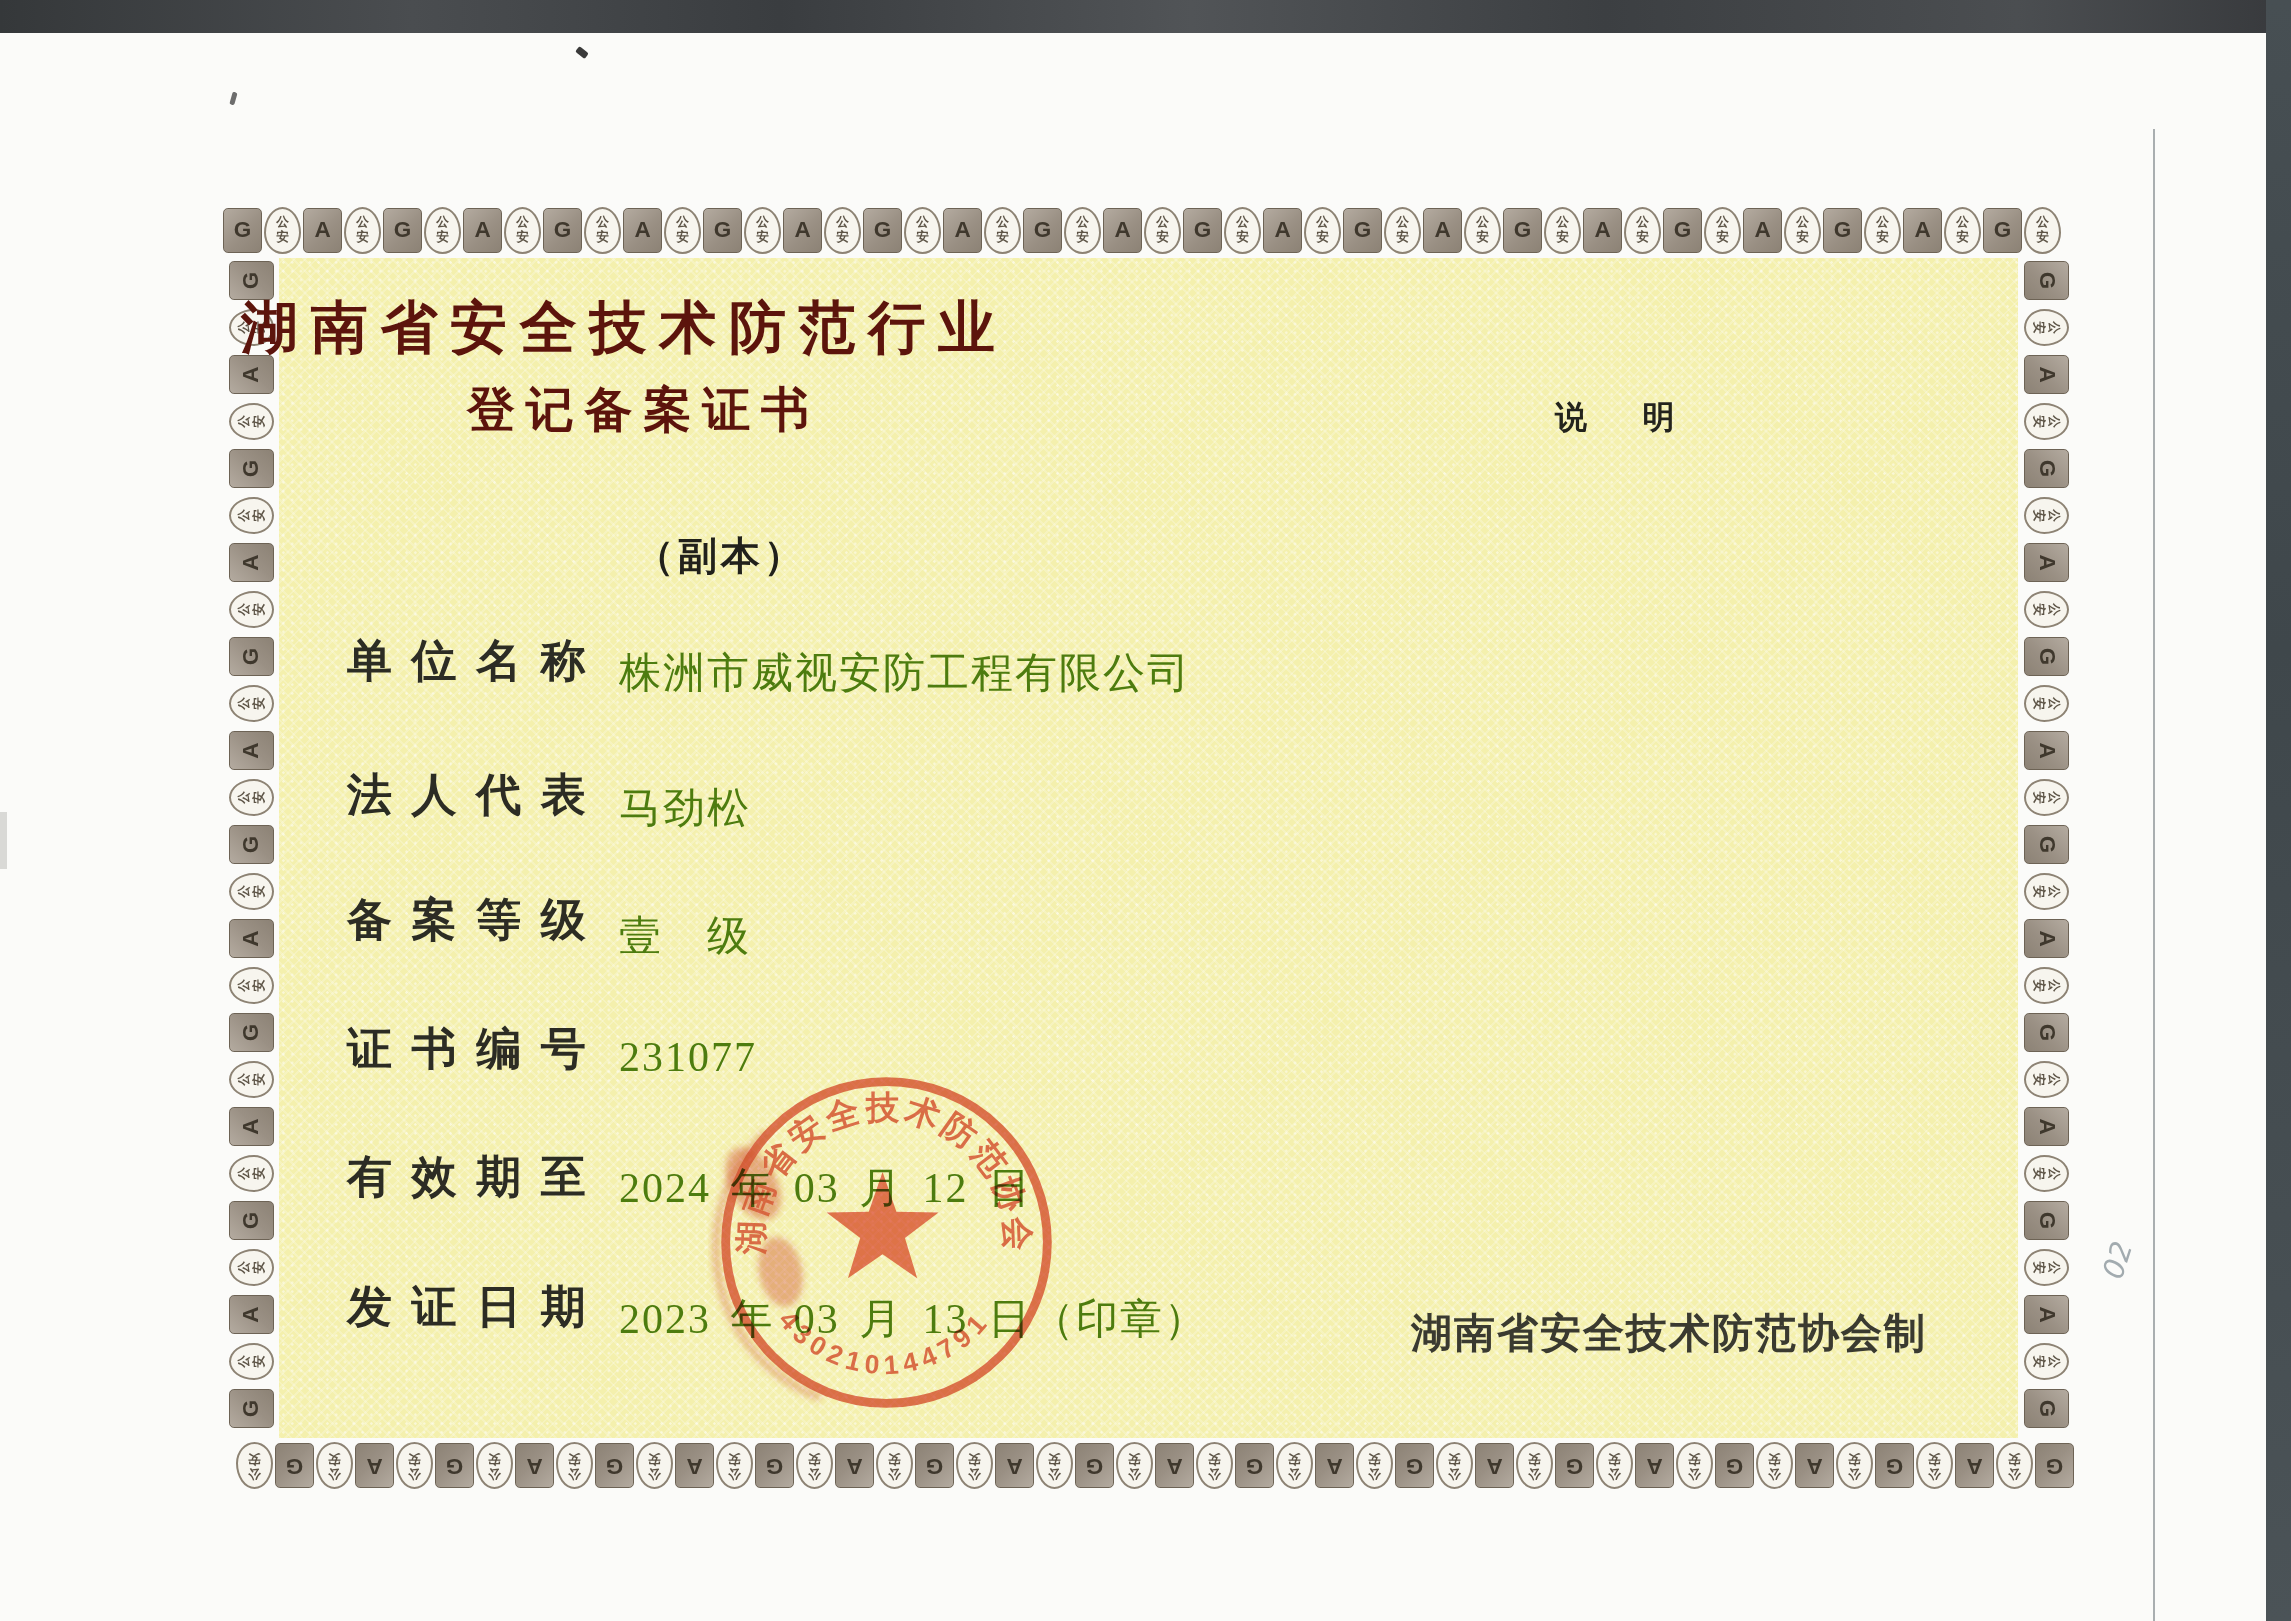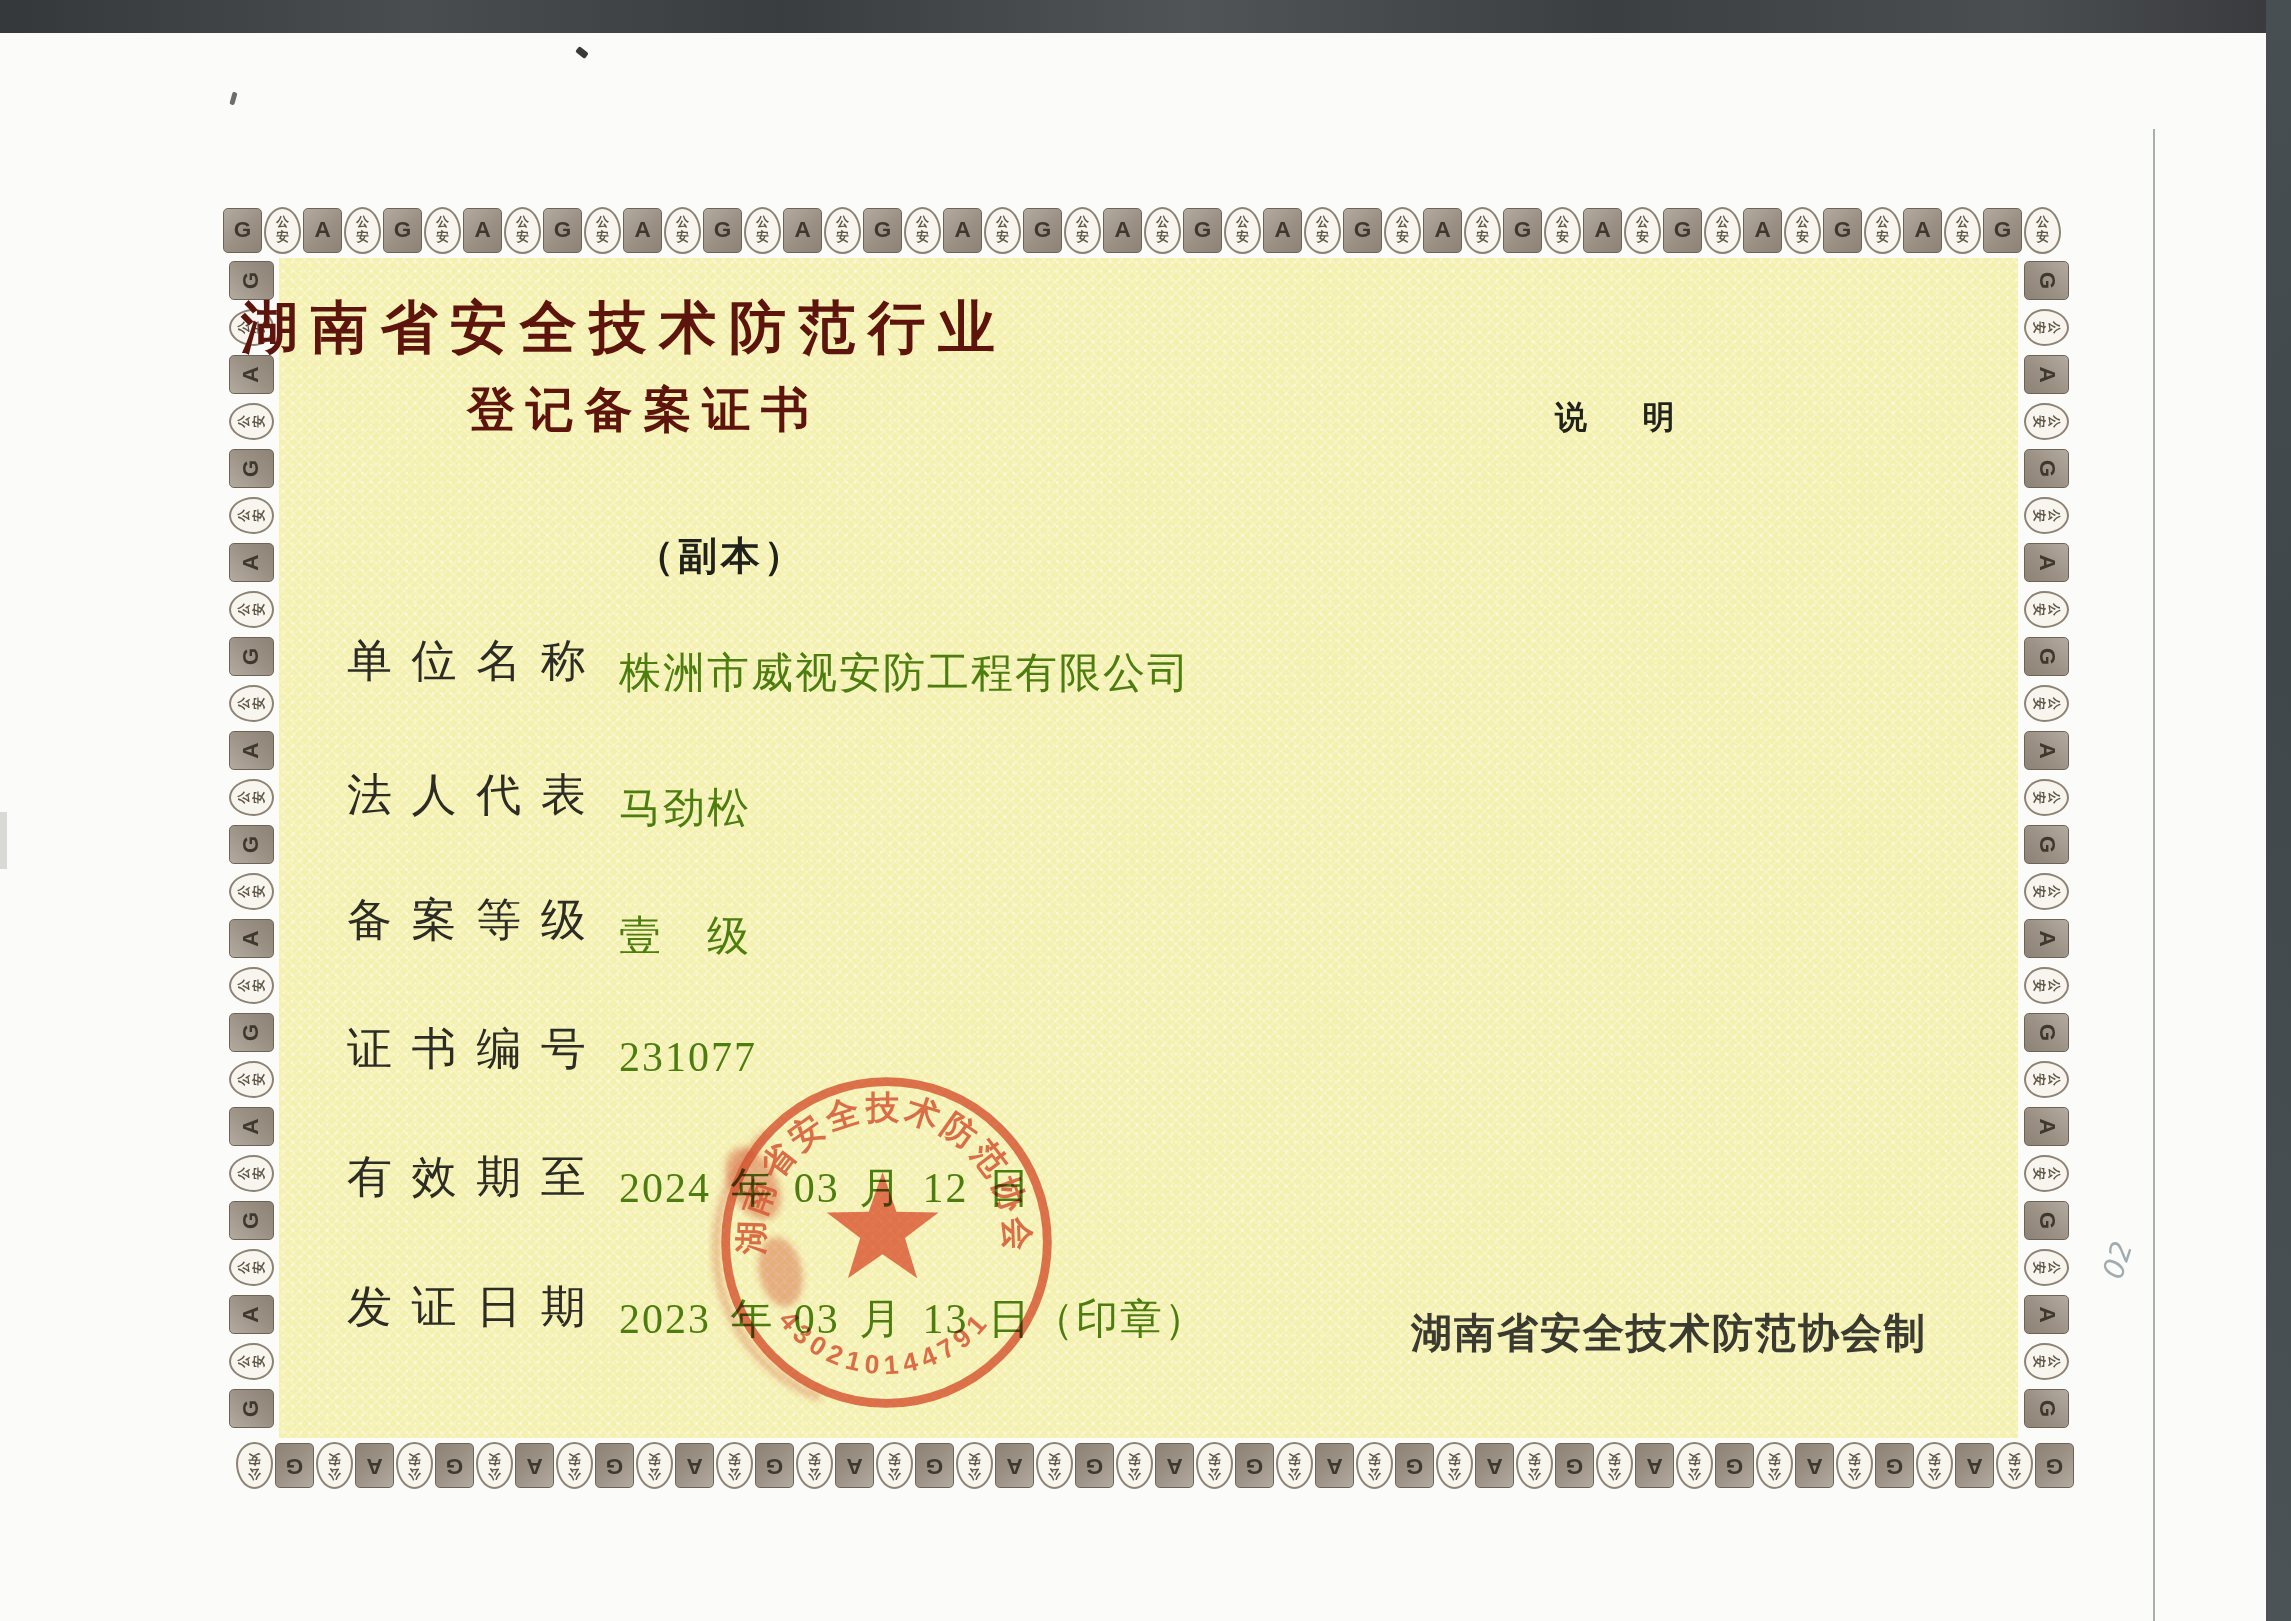--- a/index.html
+++ b/index.html
@@ -48,21 +48,21 @@
     background-size:auto,auto,8.8px 8.8px;}
 
   
   .content{position:absolute;left:0;top:0;width:1828px;height:1621px;z-index:3;}
   .title-1{position:absolute;left:241px;top:290px;font-size:57px;font-weight:bold;letter-spacing:12.7px;
     color:#5c140c;white-space:nowrap;}
   .title-2{position:absolute;left:467px;top:378px;font-size:48px;font-weight:bold;letter-spacing:10.8px;
     color:#5c140c;white-space:nowrap;text-align:center;}
   .copy-label{position:absolute;left:635px;top:529px;font-size:39px;font-weight:bold;letter-spacing:3.9px;
     color:#21211b;white-space:nowrap;}
-  .field-label{position:absolute;left:347px;font-size:45px;font-weight:normal;letter-spacing:19.6px;
+  .field-label{position:absolute;left:347px;font-size:45px;font-weight:bold;letter-spacing:19.6px;
     color:#2c2c24;white-space:nowrap;text-align:center;}
   .field-value{position:absolute;left:619px;font-size:42px;color:#4d7c0f;letter-spacing:2px;word-spacing:6.9px;
     font-family:"Liberation Serif","DejaVu Serif",serif;white-space:nowrap;}
   .notes-heading{position:absolute;left:1555px;top:396px;font-size:32px;font-weight:bold;letter-spacing:11.8px;
     color:#23231d;white-space:nowrap;}
   .notes-block{position:absolute;left:1300px;top:549px;width:716px;color:#35352a;
     font-family:"Liberation Serif","DejaVu Serif",serif;font-size:39px;line-height:74px;text-align:justify;}
   .notes-block p{margin:0;padding-left:78px;text-indent:-78px;}
   .notes-block p + p{margin-top:13.7px;}
   .issuer{position:absolute;left:1411px;top:1306px;font-size:41px;font-weight:bold;letter-spacing:2px;

